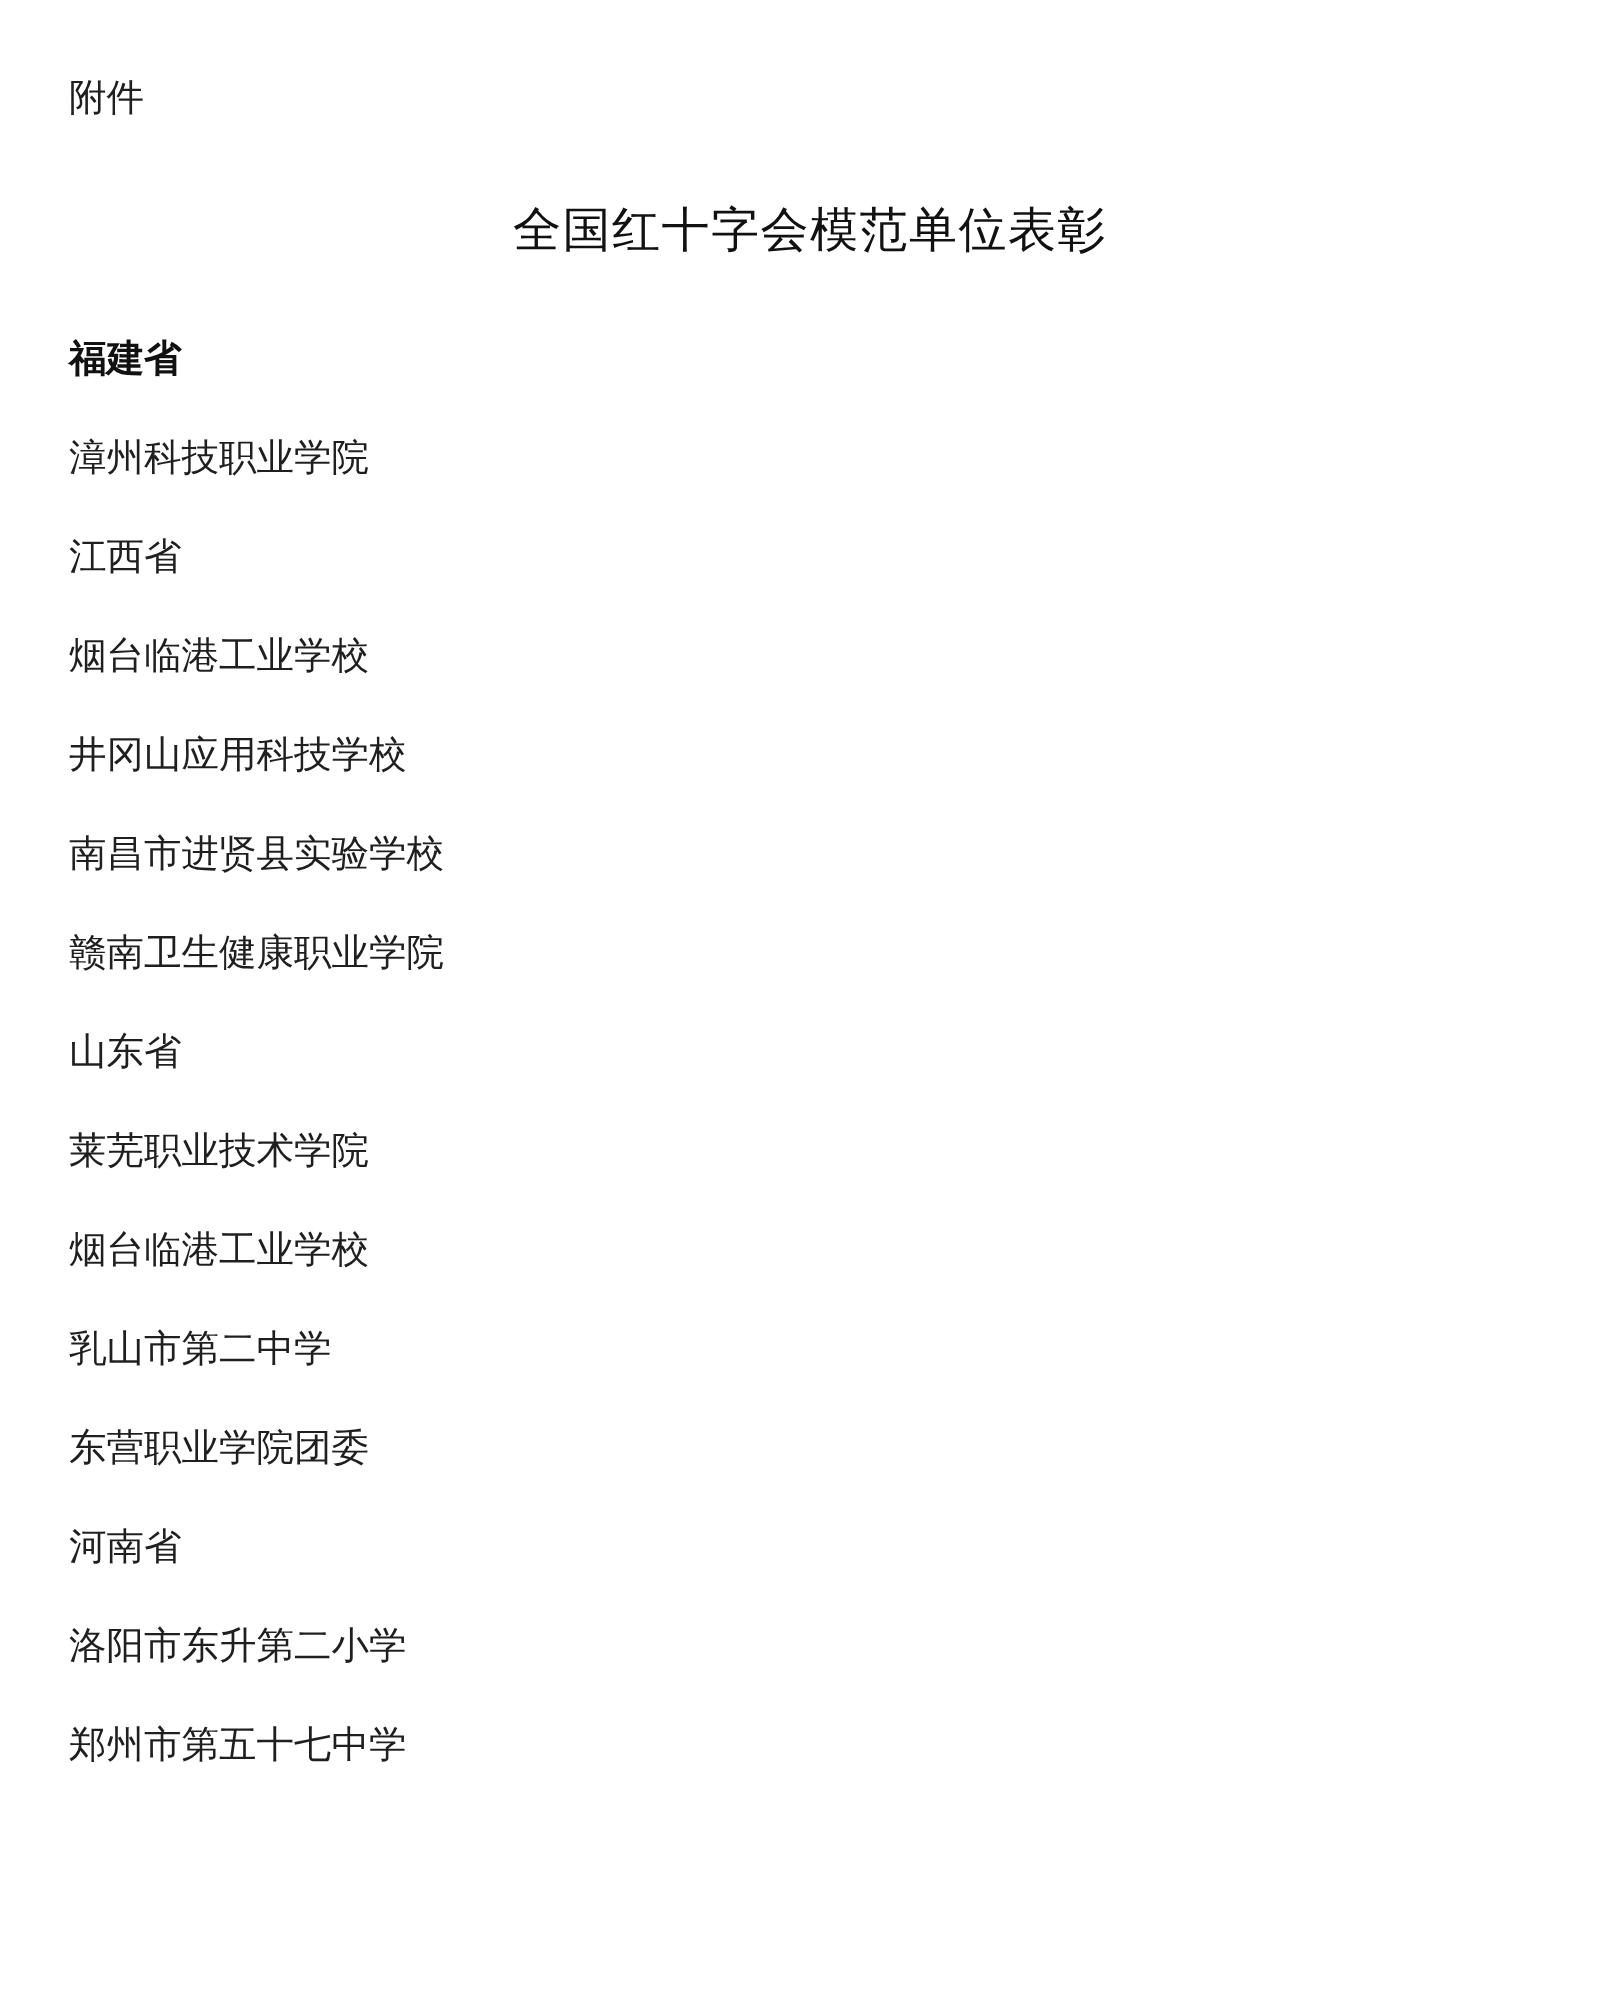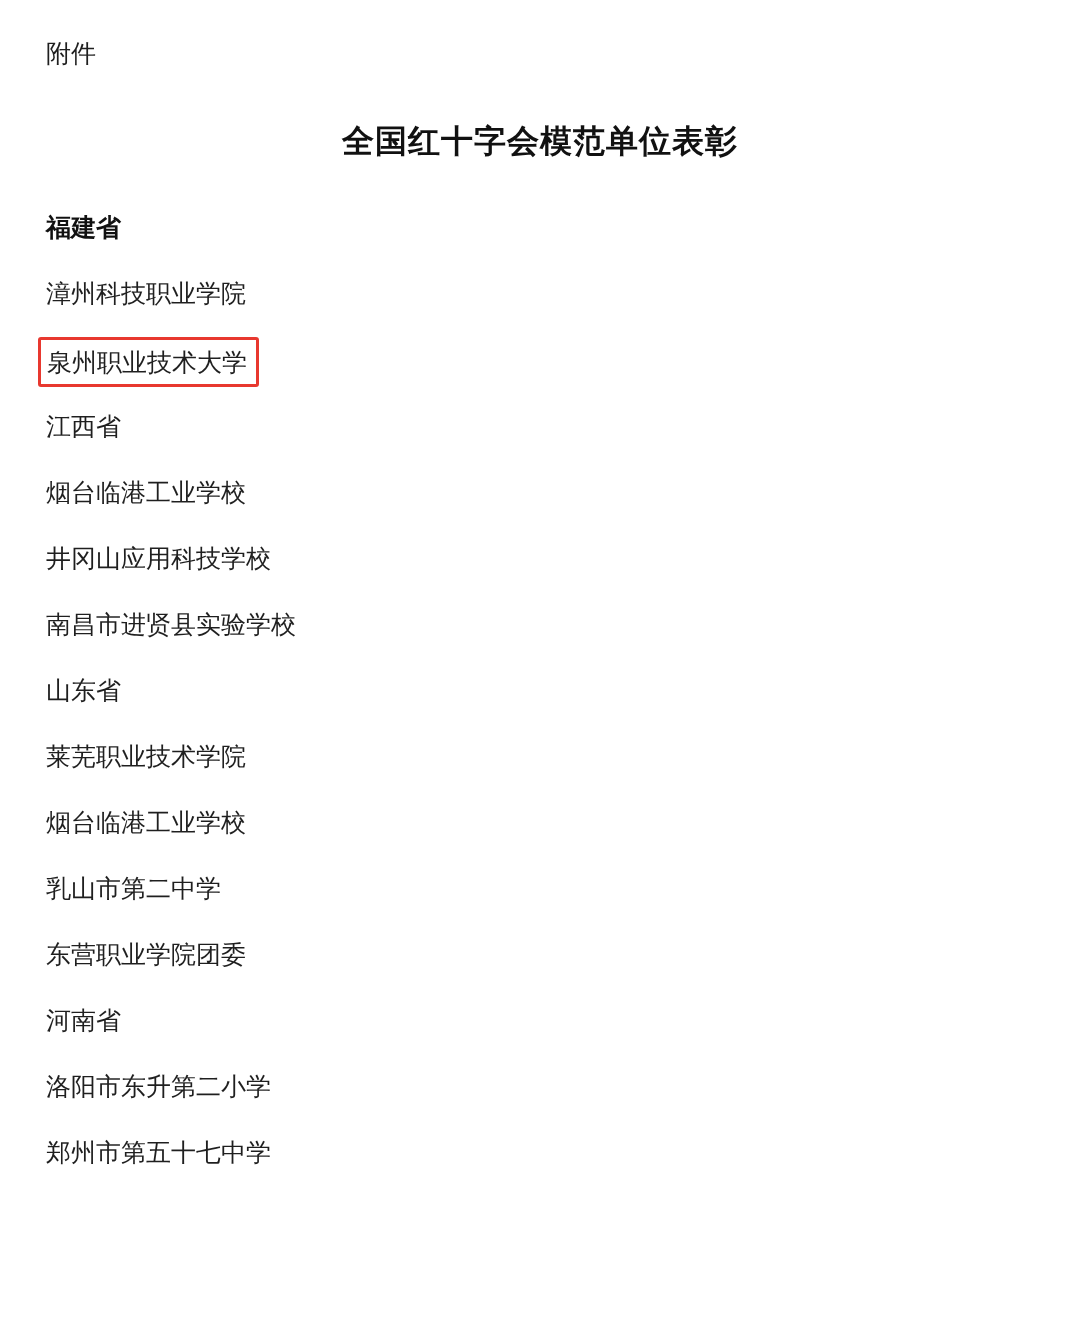--- a/index.html
+++ b/index.html
@@ -13,31 +13,32 @@
     font-family: "Liberation Sans", "DejaVu Sans", sans-serif;
     color: #1a1a1a;
     overflow: hidden;
   }
   .page {
     position: relative;
     width: 1080px;
     height: 1262px;
     box-sizing: border-box;
     padding: 38px 44px 0 44px;
+    margin-top: 12px;
   }
   .attachment-label {
     font-size: 25px;
     line-height: 1.2;
     color: #1f1f1f;
     margin: 0 0 0 2px;
   }
   .doc-title {
     text-align: center;
     font-size: 32px;
-    font-weight: 700;
+    font-weight: 400;
     color: #111111;
     margin: 52px 0 0 0;
     letter-spacing: 1px;
   }
   .list {
     margin: 48px 0 0 0;
     padding: 0;
     list-style: none;
   }
   .list-item {
@@ -67,25 +68,25 @@
 
 <div class="page">
 
   <div class="attachment-label">附件</div>
 
   <h1 class="doc-title">全国红十字会模范单位表彰</h1>
 
   <ul class="list">
       <li class="list-item province">福建省</li>
       <li class="list-item">漳州科技职业学院</li>
-      <li class="list-item highlight" style="border-color: rgb(232, 56, 47);">泉州职业技术大学</li>
       <li class="list-item">江西省</li>
       <li class="list-item">烟台临港工业学校</li>
       <li class="list-item">井冈山应用科技学校</li>
       <li class="list-item">南昌市进贤县实验学校</li>
+      <li class="list-item">赣南卫生健康职业学院</li>
       <li class="list-item">山东省</li>
       <li class="list-item">莱芜职业技术学院</li>
       <li class="list-item">烟台临港工业学校</li>
       <li class="list-item">乳山市第二中学</li>
       <li class="list-item">东营职业学院团委</li>
       <li class="list-item">河南省</li>
       <li class="list-item">洛阳市东升第二小学</li>
       <li class="list-item">郑州市第五十七中学</li>
     </ul>
 

